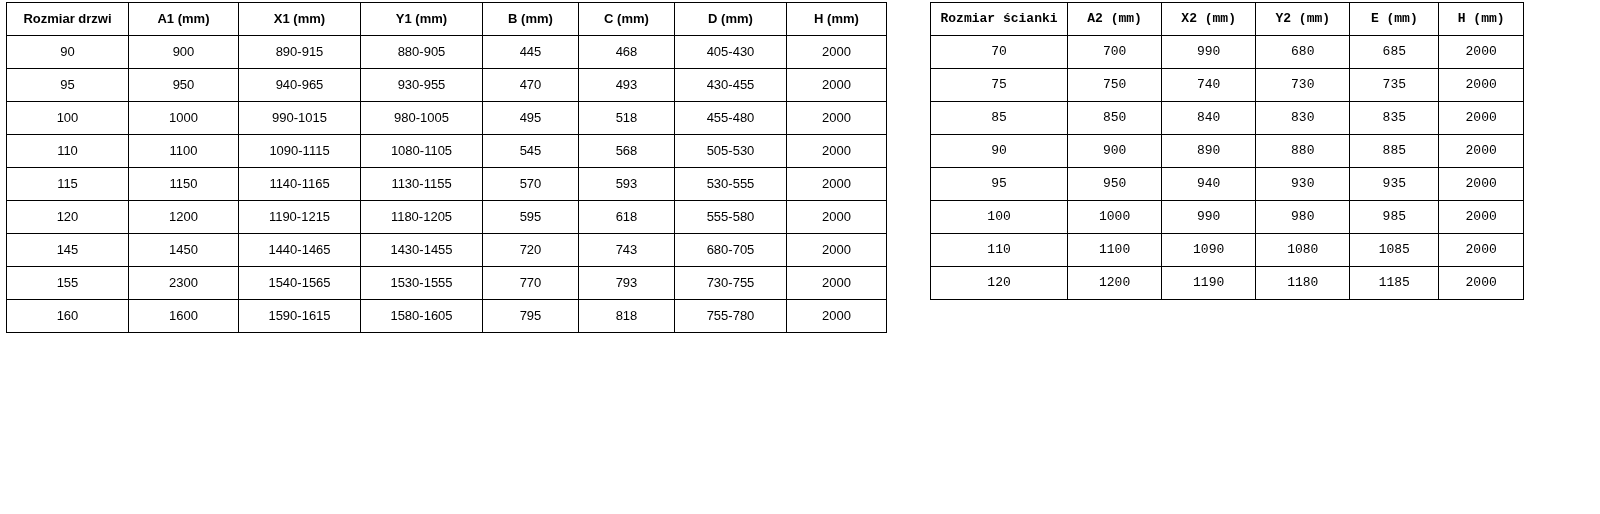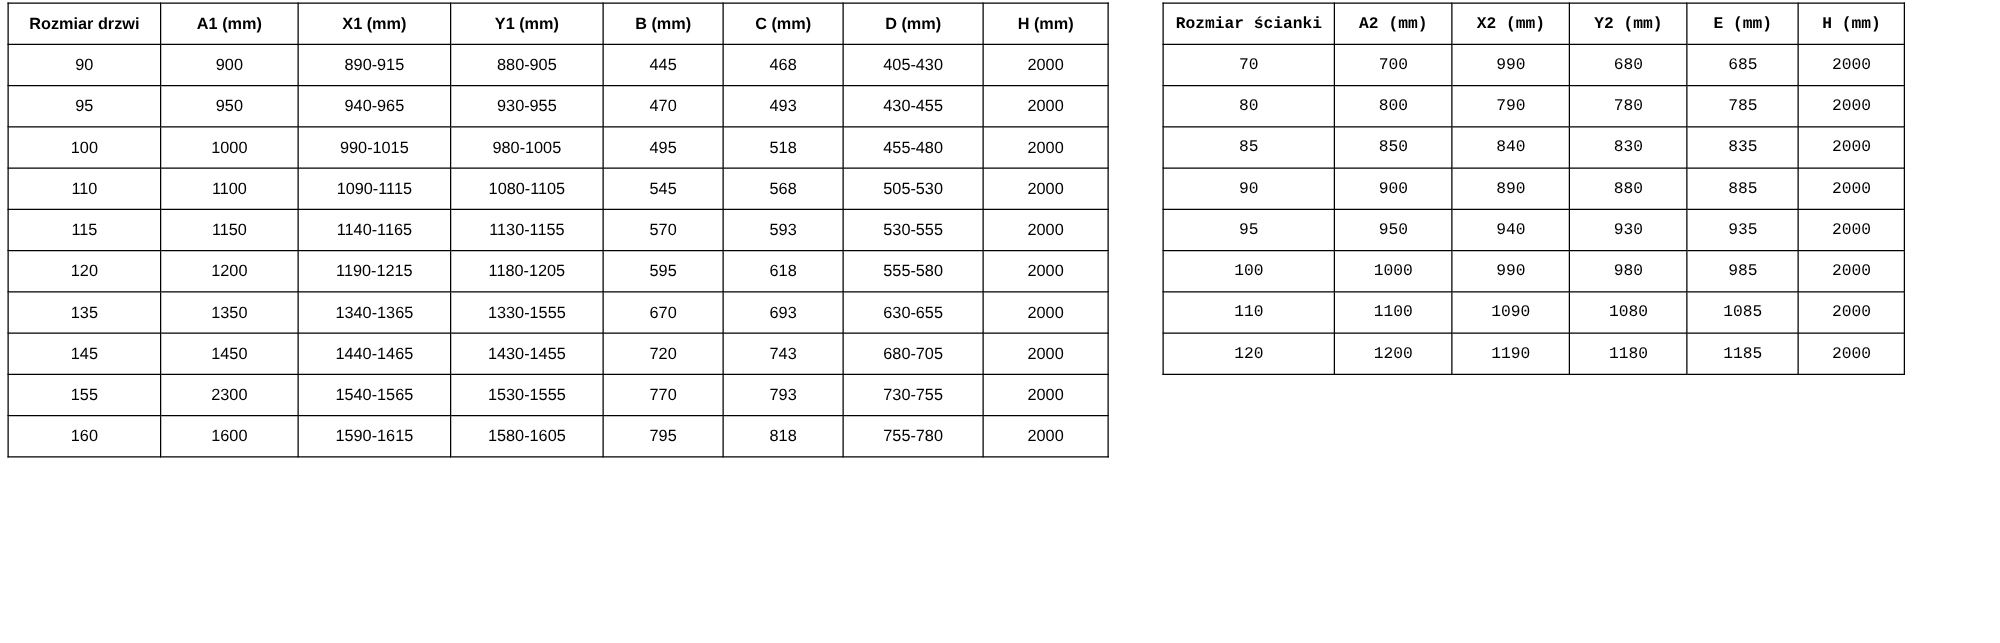--- a/index.html
+++ b/index.html
@@ -154,30 +154,20 @@
           <td>120</td>
           <td>1200</td>
           <td>1190-1215</td>
           <td>1180-1205</td>
           <td>595</td>
           <td>618</td>
           <td>555-580</td>
           <td>2000</td>
         </tr>
         <tr>
-          <td>135</td>
-          <td>1350</td>
-          <td>1340-1365</td>
-          <td>1330-1555</td>
-          <td>670</td>
-          <td>693</td>
-          <td>630-655</td>
-          <td>2000</td>
-        </tr>
-        <tr>
           <td>145</td>
           <td>1450</td>
           <td>1440-1465</td>
           <td>1430-1455</td>
           <td>720</td>
           <td>743</td>
           <td>680-705</td>
           <td>2000</td>
         </tr>
         <tr>
@@ -227,25 +217,25 @@
       <tbody>
         <tr>
           <td>70</td>
           <td>700</td>
           <td>990</td>
           <td>680</td>
           <td>685</td>
           <td>2000</td>
         </tr>
         <tr>
-          <td>80</td>
-          <td>800</td>
-          <td>790</td>
-          <td>780</td>
-          <td>785</td>
+          <td>75</td>
+          <td>750</td>
+          <td>740</td>
+          <td>730</td>
+          <td>735</td>
           <td>2000</td>
         </tr>
         <tr>
           <td>85</td>
           <td>850</td>
           <td>840</td>
           <td>830</td>
           <td>835</td>
           <td>2000</td>
         </tr>

